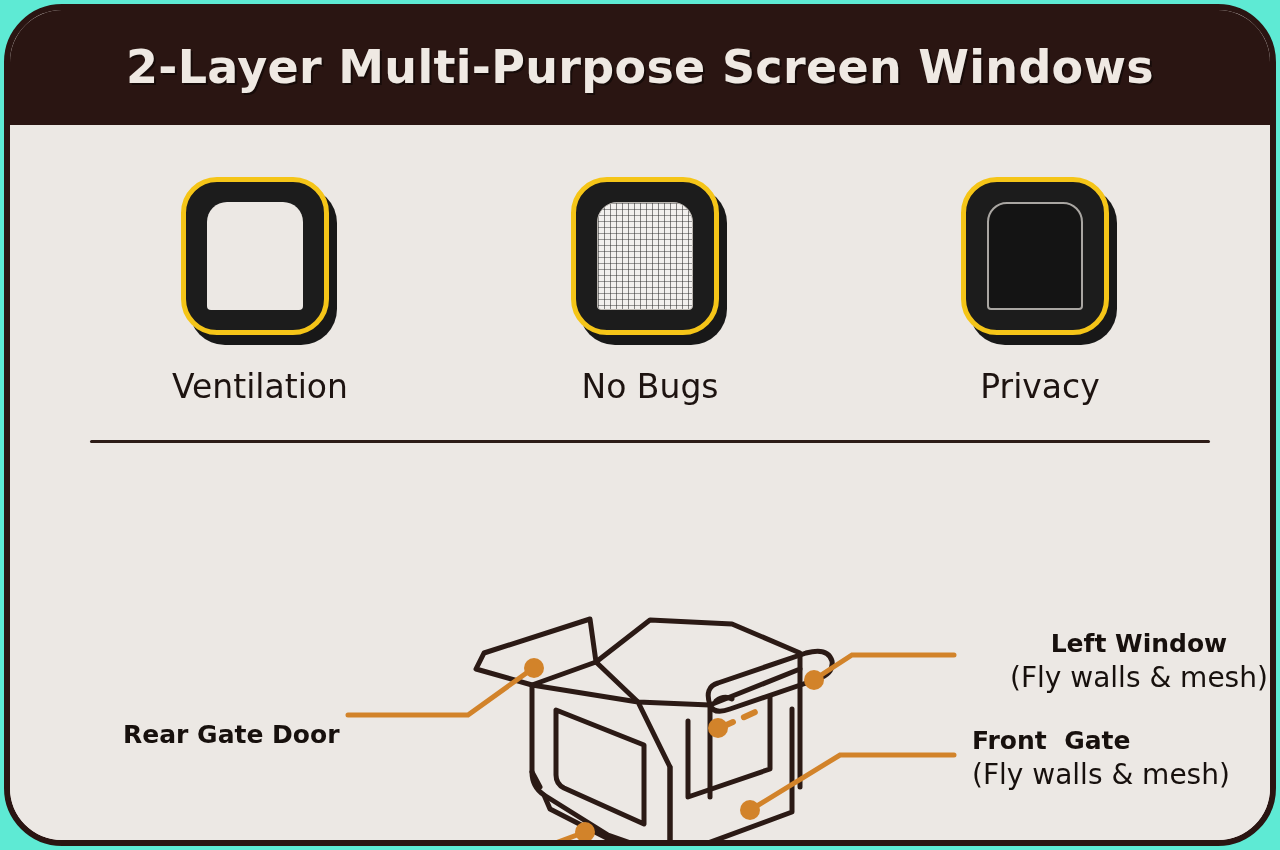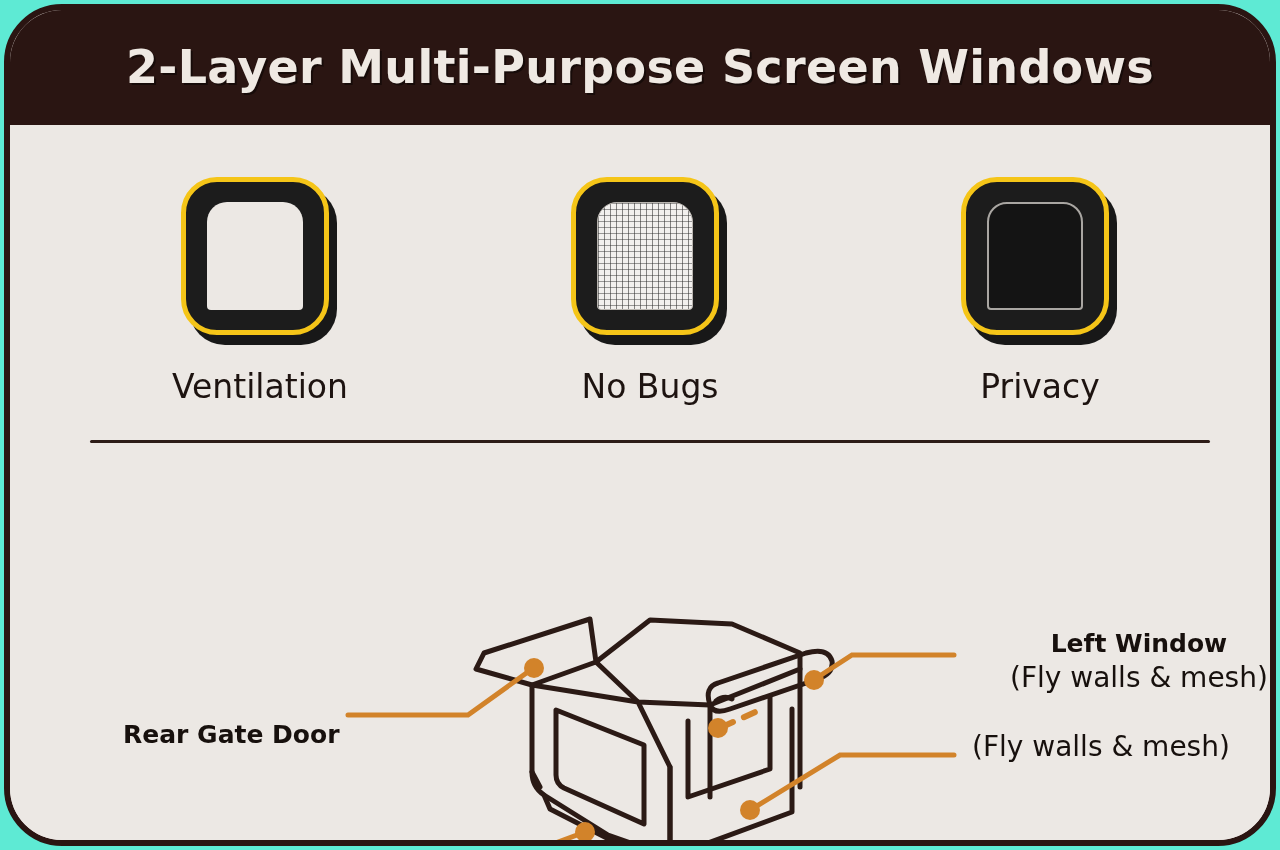--- a/index.html
+++ b/index.html
@@ -326,18 +326,19 @@
       <div class="callout left-side" id="callout-rear">
         <div class="title">Rear Gate Door</div>
       </div>
 
       <div class="callout right-side" id="callout-left">
         <div class="title">Left Window</div>
         <div class="sub">(Fly walls &amp; mesh)</div>
       </div>
 
       <div class="callout right-side" id="callout-front">
+        <div class="title">Front  Gate</div>
         <div class="sub">(Fly walls &amp; mesh)</div>
       </div>
 
     </div>
   </div>
 </div>
 
 </body></html>

